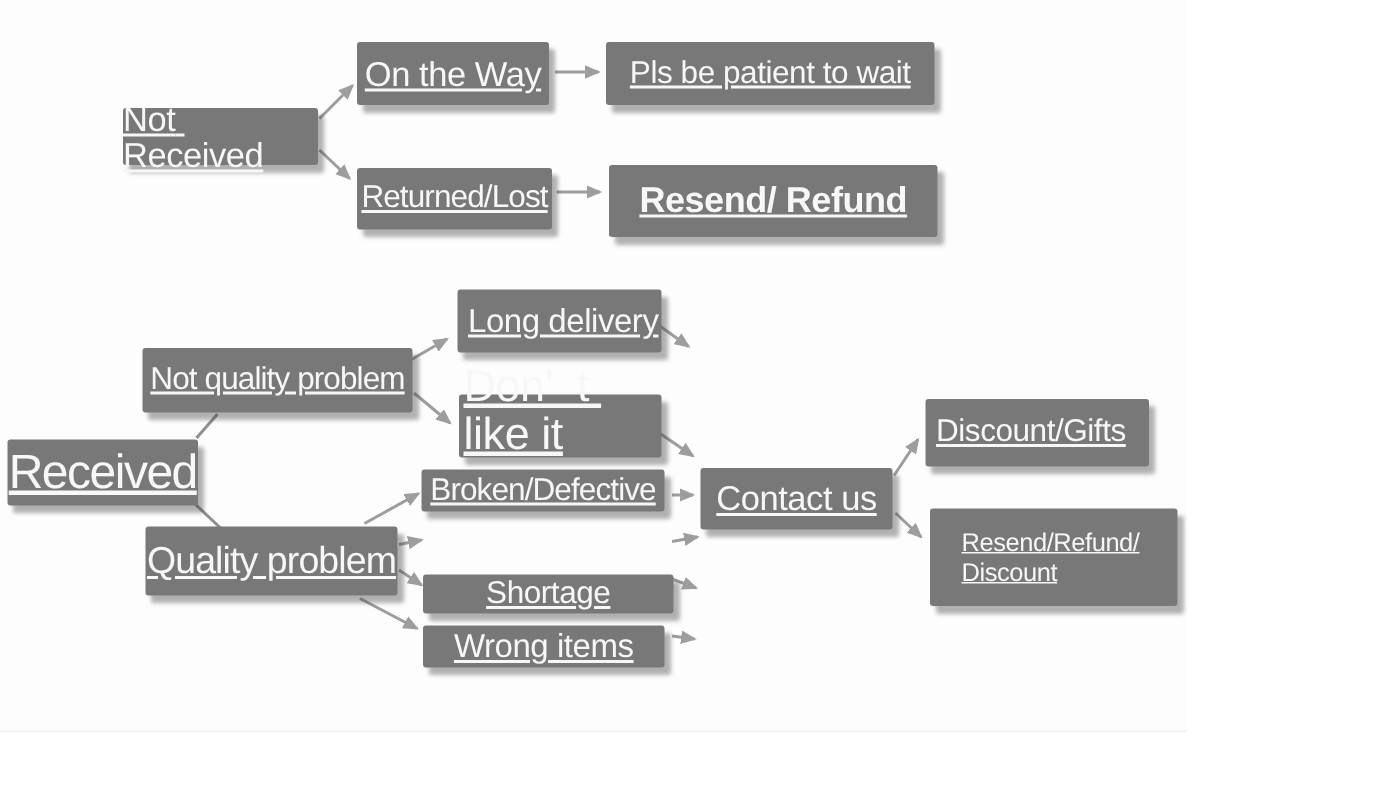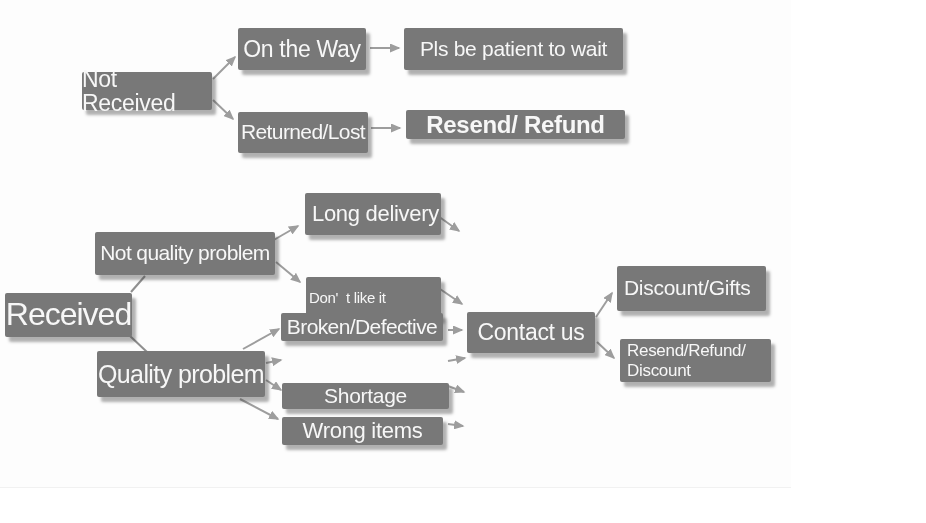--- a/index.html
+++ b/index.html
@@ -26,40 +26,41 @@
   .edges .connector{stroke:var(--connector);stroke-width:2;fill:none;}
   .edges marker path{fill:var(--arrow);}
   .node{
     position:absolute;display:flex;align-items:center;justify-content:center;
     background:var(--box-bg);color:var(--box-text);
     border-radius:2px;
     box-shadow:4px 5px 3px rgba(60,60,60,0.40);
     white-space:pre-wrap;
     line-height:1.05;
     letter-spacing:-0.3px;
+    text-decoration:underline;
   }
   .node span{white-space:pre-wrap;}
   .left{justify-content:flex-start;text-align:left;}
 
   #n-not-received{left:82px;top:72px;width:130px;height:38px;font-size:23px;}
   #n-on-the-way{left:238px;top:28px;width:128px;height:42px;font-size:23px;}
   #n-pls-wait{left:404px;top:28px;width:219px;height:42px;font-size:21px;}
   #n-returned-lost{left:238px;top:112px;width:130px;height:41px;font-size:21px;letter-spacing:-0.6px;}
-  #n-resend-refund{left:406px;top:110px;width:219px;height:29px;font-size:24px;font-weight:600;}
+  #n-resend-refund{left:406px;top:110px;width:219px;height:48px;font-size:24px;font-weight:600;}
   #n-received{left:5px;top:293px;width:127px;height:44px;font-size:32px;letter-spacing:-1px;text-align:center;}
   #n-not-quality{left:95px;top:232px;width:180px;height:43px;font-size:21px;letter-spacing:-0.6px;}
   #n-long-delivery{left:305px;top:193px;width:129px;height:42px;font-size:22px;padding-left:7px;}
-  #n-dont-like{left:306px;top:277px;width:132px;height:42px;font-size:15px;padding-left:3px;}
+  #n-dont-like{left:306px;top:263px;width:132px;height:42px;font-size:30px;padding-left:3px;align-items:flex-end;}
   #n-broken{left:281px;top:313px;width:162px;height:28px;font-size:21px;letter-spacing:-0.6px;}
   #n-diff-color{left:282px;top:347px;width:161px;height:28px;font-size:22px;}
   #n-shortage{left:282px;top:383px;width:167px;height:26px;font-size:21px;}
   #n-wrong-items{left:282px;top:417px;width:161px;height:28px;font-size:22px;}
   #n-contact-us{left:467px;top:312px;width:128px;height:41px;font-size:23px;}
   #n-discount-gifts{left:617px;top:266px;width:142px;height:45px;font-size:21px;padding-left:7px;}
-  #n-resend-refund-discount{left:620px;top:339px;width:144px;height:43px;font-size:17px;padding-left:7px;line-height:1.15;}
+  #n-resend-refund-discount{left:620px;top:339px;width:144px;height:65px;font-size:17px;padding-left:21px;line-height:1.15;}
   #n-long-delivery.left,#n-dont-like.left,#n-discount-gifts.left,#n-resend-refund-discount.left{justify-content:flex-start;}
 </style>
 </head>
 <body>
 
 <div class="canvas">
   <div class="graphic-bg"></div>
 
   <svg class="edges" viewBox="0 0 926 523" xmlns="http://www.w3.org/2000/svg">
     <defs>

